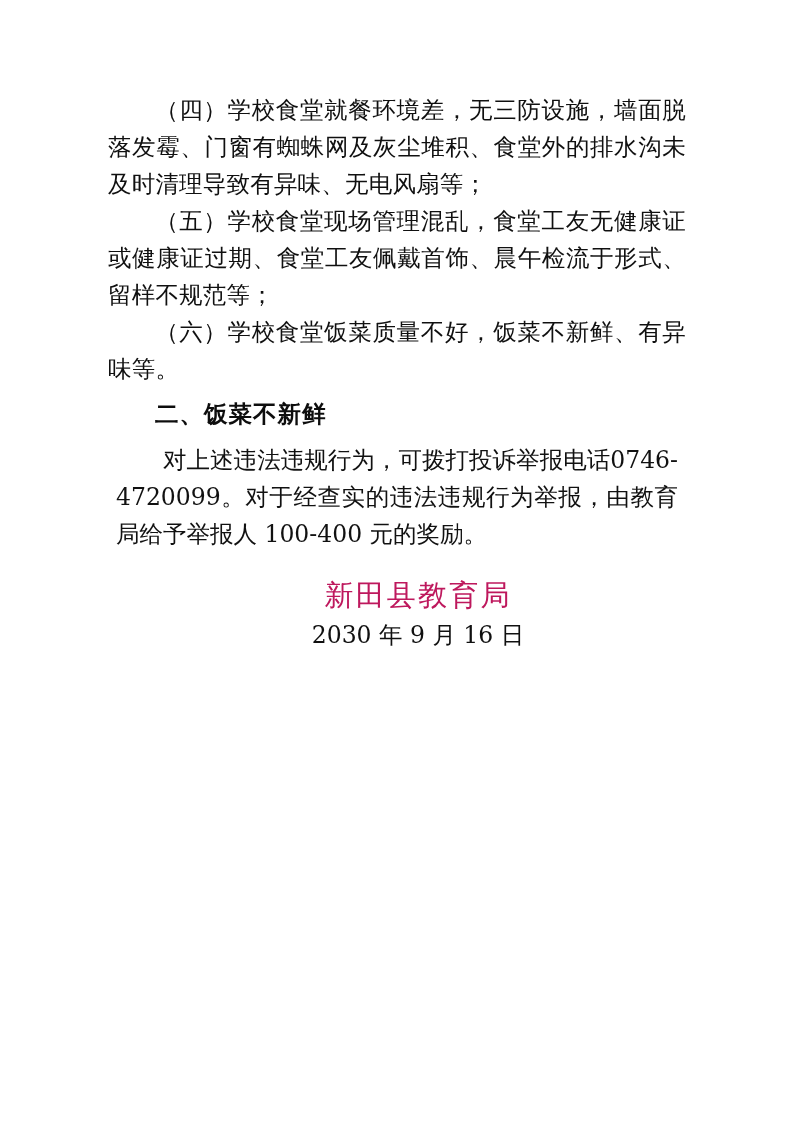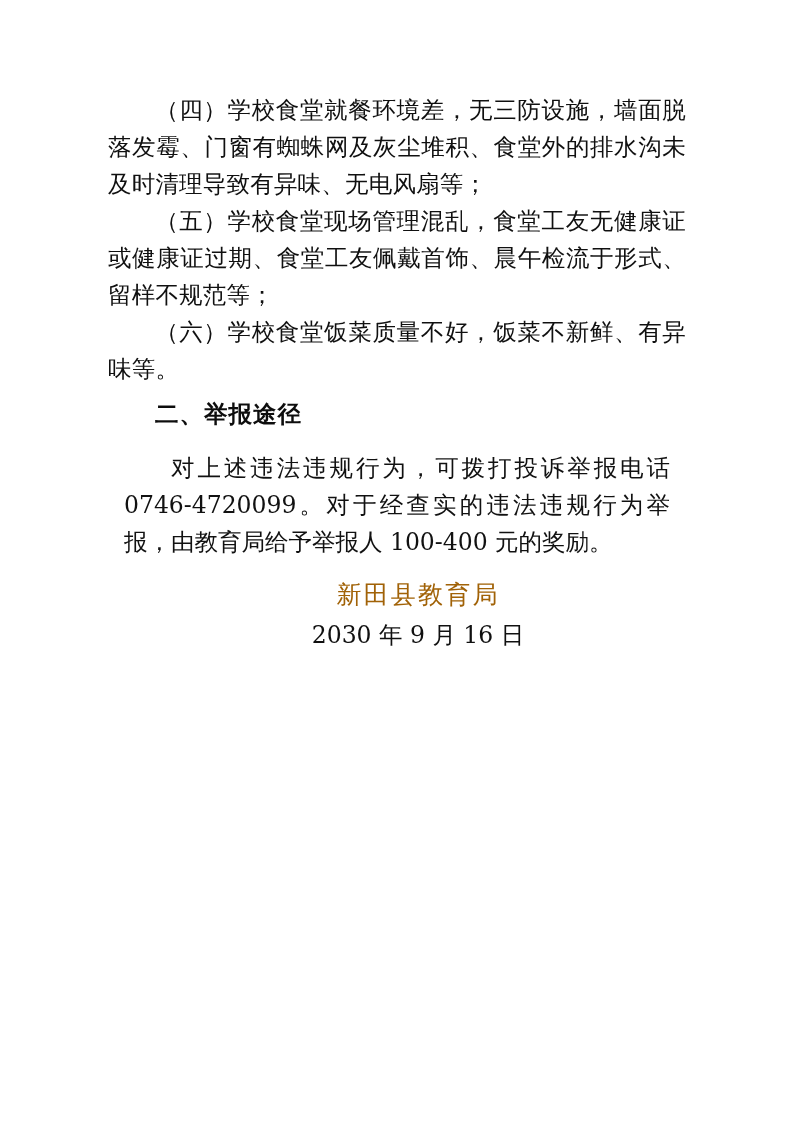--- a/index.html
+++ b/index.html
@@ -48,35 +48,35 @@
     font-weight: bold;
     text-indent: 2em;
     margin: 6px 0 2px 0;
     letter-spacing: 1px;
     color: #0d0d0d;
   }
   .para-spaced {
     font-size: 23.5px;
     line-height: 37px;
     text-indent: 2em;
-    margin: 16px;
+    margin: 8px;
     text-align: justify;
     text-justify: inter-ideograph;
   }
   .sig-block {
     position: absolute;
     left: 108px;
     top: 575px;
     width: 578px;
     text-align: center;
   }
   .sig-line {
-    font-size: 25px;
+    font-size: 29px;
     line-height: 40px;
-    color: #a16207;
+    color: #be185d;
     padding-left: 42px;
   }
   .sig-date {
     font-size: 23.5px;
     line-height: 40px;
     color: #101010;
     padding-left: 42px;
   }
   .spread {
     letter-spacing: 2.2px;
@@ -88,21 +88,21 @@
 <div class="page">
 
   <div class="doc-body">
 
     <p class="para">（四）学校食堂就餐环境差，无三防设施，墙面脱落发霉、门窗有蜘蛛网及灰尘堆积、食堂外的排水沟未及时清理导致有异味、无电风扇等；</p>
 
     <p class="para">（五）学校食堂现场管理混乱，食堂工友无健康证或健康证过期、食堂工友佩戴首饰、晨午检流于形式、留样不规范等；</p>
 
     <p class="para">（六）学校食堂饭菜质量不好，饭菜不新鲜、有异味等。</p>
 
-    <h2 class="section-heading">二、举报途径</h2>
+    <h2 class="section-heading">二、饭菜不新鲜</h2>
 
     <p class="para-spaced">对上述违法违规行为，可拨打投诉举报电话0746-4720099。对于经查实的违法违规行为举报，由教育局给予举报人 100-400 元的奖励。</p>
 
   </div>
 
   <div class="sig-block">
     <div class="sig-line spread">新田县教育局</div>
     <div class="sig-date">2030 年 9 月 16 日</div>
   </div>
 

